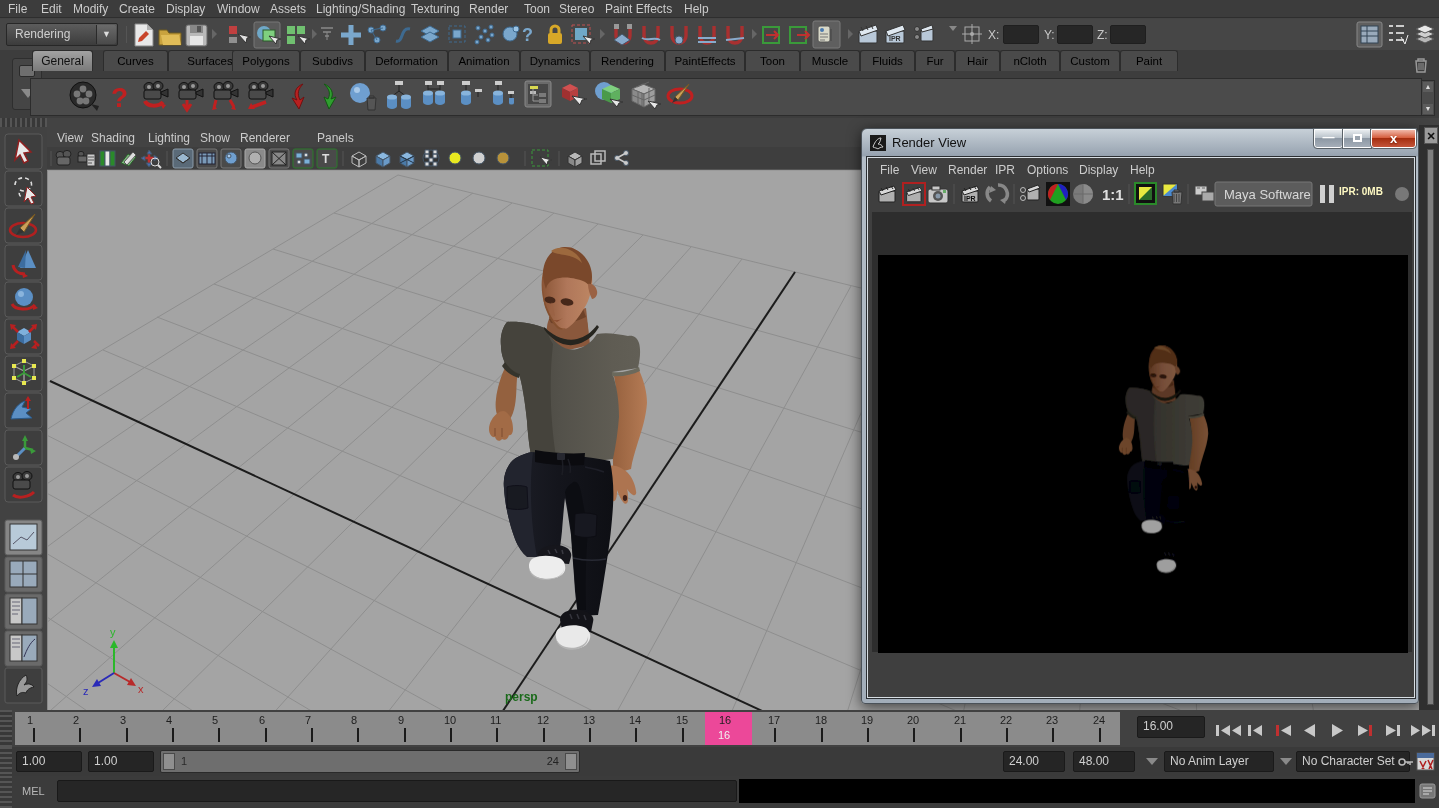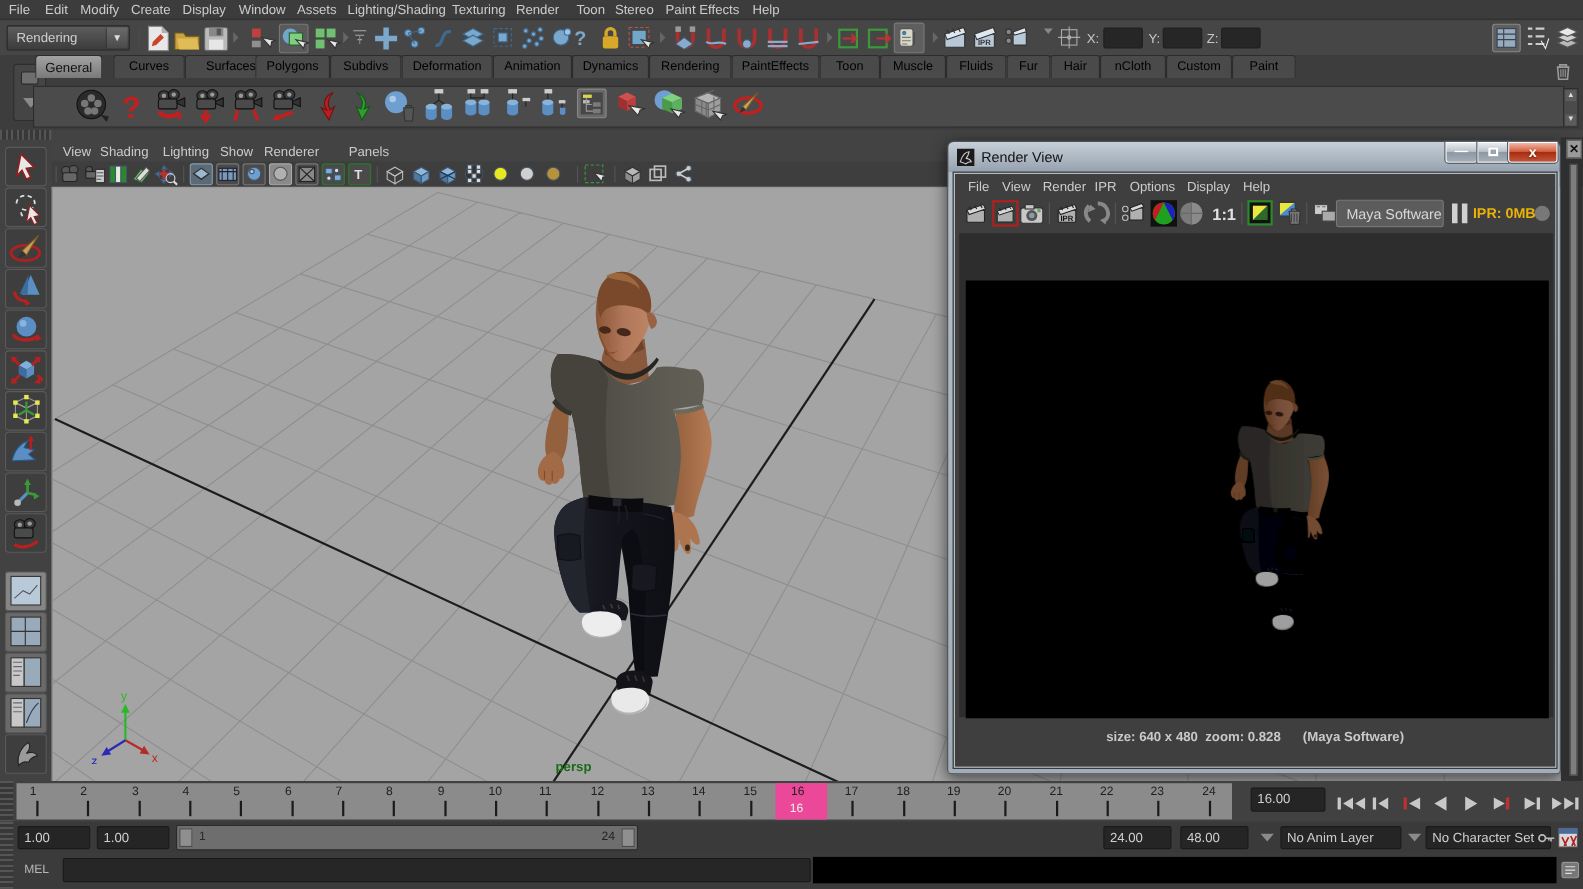--- a/index.html
+++ b/index.html
@@ -854,42 +854,41 @@
  <g transform="translate(326,2)">
               <rect x="1" y="4" width="12" height="9" fill="#ccc" stroke="#444"></rect>
               <rect x="8" y="10" width="12" height="9" fill="#aaa" stroke="#444"></rect>
               <path d="M3 6h3m2 0h3" stroke="#666"></path>
             </g>
  <rect x="347" y="2" width="97" height="24" rx="2" fill="#5c5c5c" stroke="#777"></rect>
  <text x="356" y="19" font-size="13" fill="#d8d8d8">Maya Software</text>
  <path d="M452 5h5v18h-5zm9 0h5v18h-5z" fill="#d0d0d0"></path>
             <circle cx="534" cy="14" r="7" fill="#787878"></circle>
 </svg>
-<span style="position:absolute;left:471px;top:6px;color:#eab308;font-size:13px;font-weight:bold;width:70px">IPR: 0MB</span>
+<span style="position:absolute;left:471px;top:6px;color:#fef9c3;font-size:10px;font-weight:bold;width:70px">IPR: 0MB</span>
 </div>
 <div id="rcanvas">
  <div id="rimg">
  <svg width="530" height="398" viewBox="0 0 530 398">
   <defs>
                 <filter id="dark">
                   <feComponentTransfer>
                     <feFuncR type="linear" slope="0.42"></feFuncR>
                     <feFuncG type="linear" slope="0.42"></feFuncG>
                     <feFuncB type="linear" slope="0.42"></feFuncB>
                   </feComponentTransfer>
                 </filter>
               </defs>
   <g transform="translate(-34.8,-48.6) scale(0.565)" filter="url(#dark)">
    <use href="#figure"></use>
   </g>
  </svg>
  </div>
 </div>
 <div id="rstatus">
- <div>size: 640 x 480 &nbsp;zoom: 0.828 &nbsp;&nbsp;&nbsp;&nbsp;&nbsp;(Maya Software)</div>
 </div>
 </div>
 </div>
 
 <div class="abs" id="rightstrip" style="left:1419px;top:125px;width:20px;height:585px;background:#2f2f2f">
  <div style="position:absolute;left:5px;top:2px;width:14px;height:17px;background:#9a9a9a;border:1px solid #555;color:#111;font-size:11px;font-weight:bold;text-align:center;line-height:16px">✕</div>
  <div style="position:absolute;left:8px;top:24px;width:7px;height:556px;background:#7e7e7e;border:1px solid #4a4a4a"></div>
 </div>
 
 <div class="abs" id="timeline">

